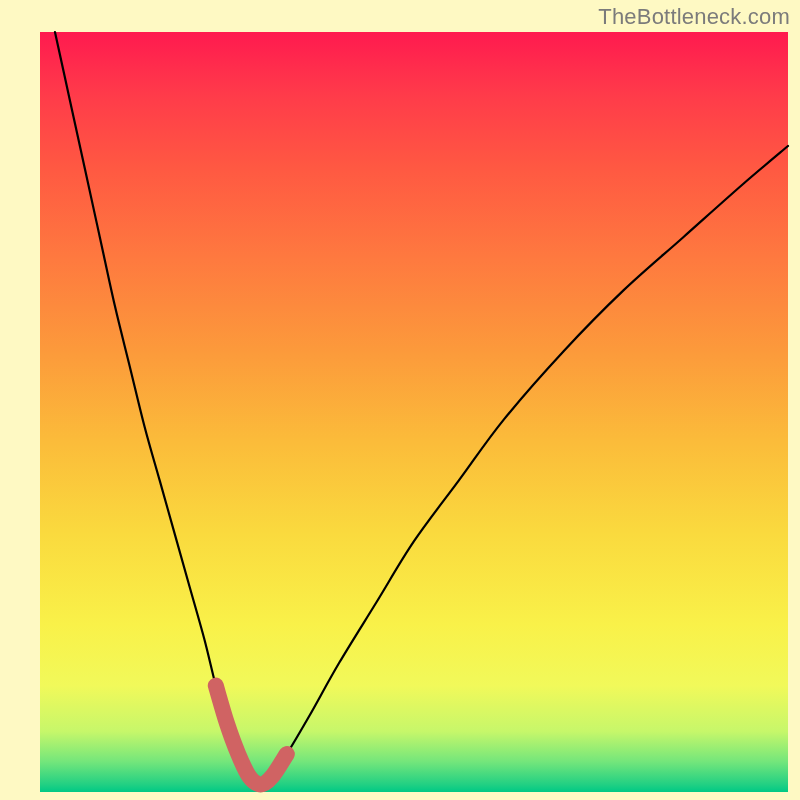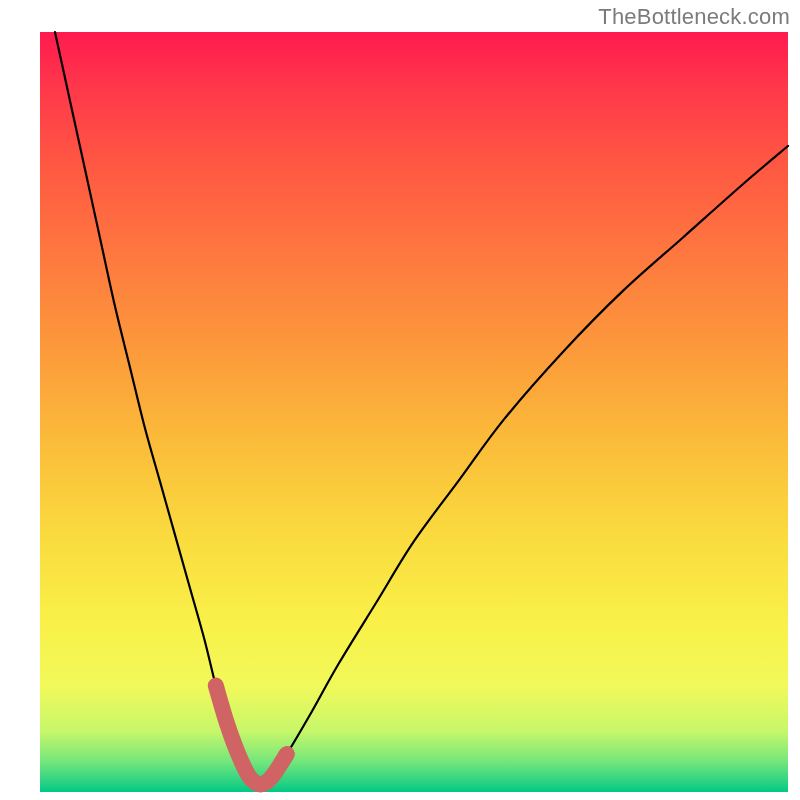--- a/index.html
+++ b/index.html
@@ -10,21 +10,21 @@
     background: #000;
     overflow: hidden;
     font-family: Arial, Helvetica, sans-serif;
   }
   .frame {
     position: absolute;
     top: 0;
     left: 0;
     width: 800px;
     height: 800px;
-    background: #ffffff;
+    background: #fef9c3;
   }
   .plot-area {
     position: absolute;
     background: linear-gradient(to bottom,
       #ff1a4f 0%,
       #ff3a4a 8%,
       #ff5942 18%,
       #fe7a3f 30%,
       #fc9a3b 42%,
       #fbbc3a 54%,

